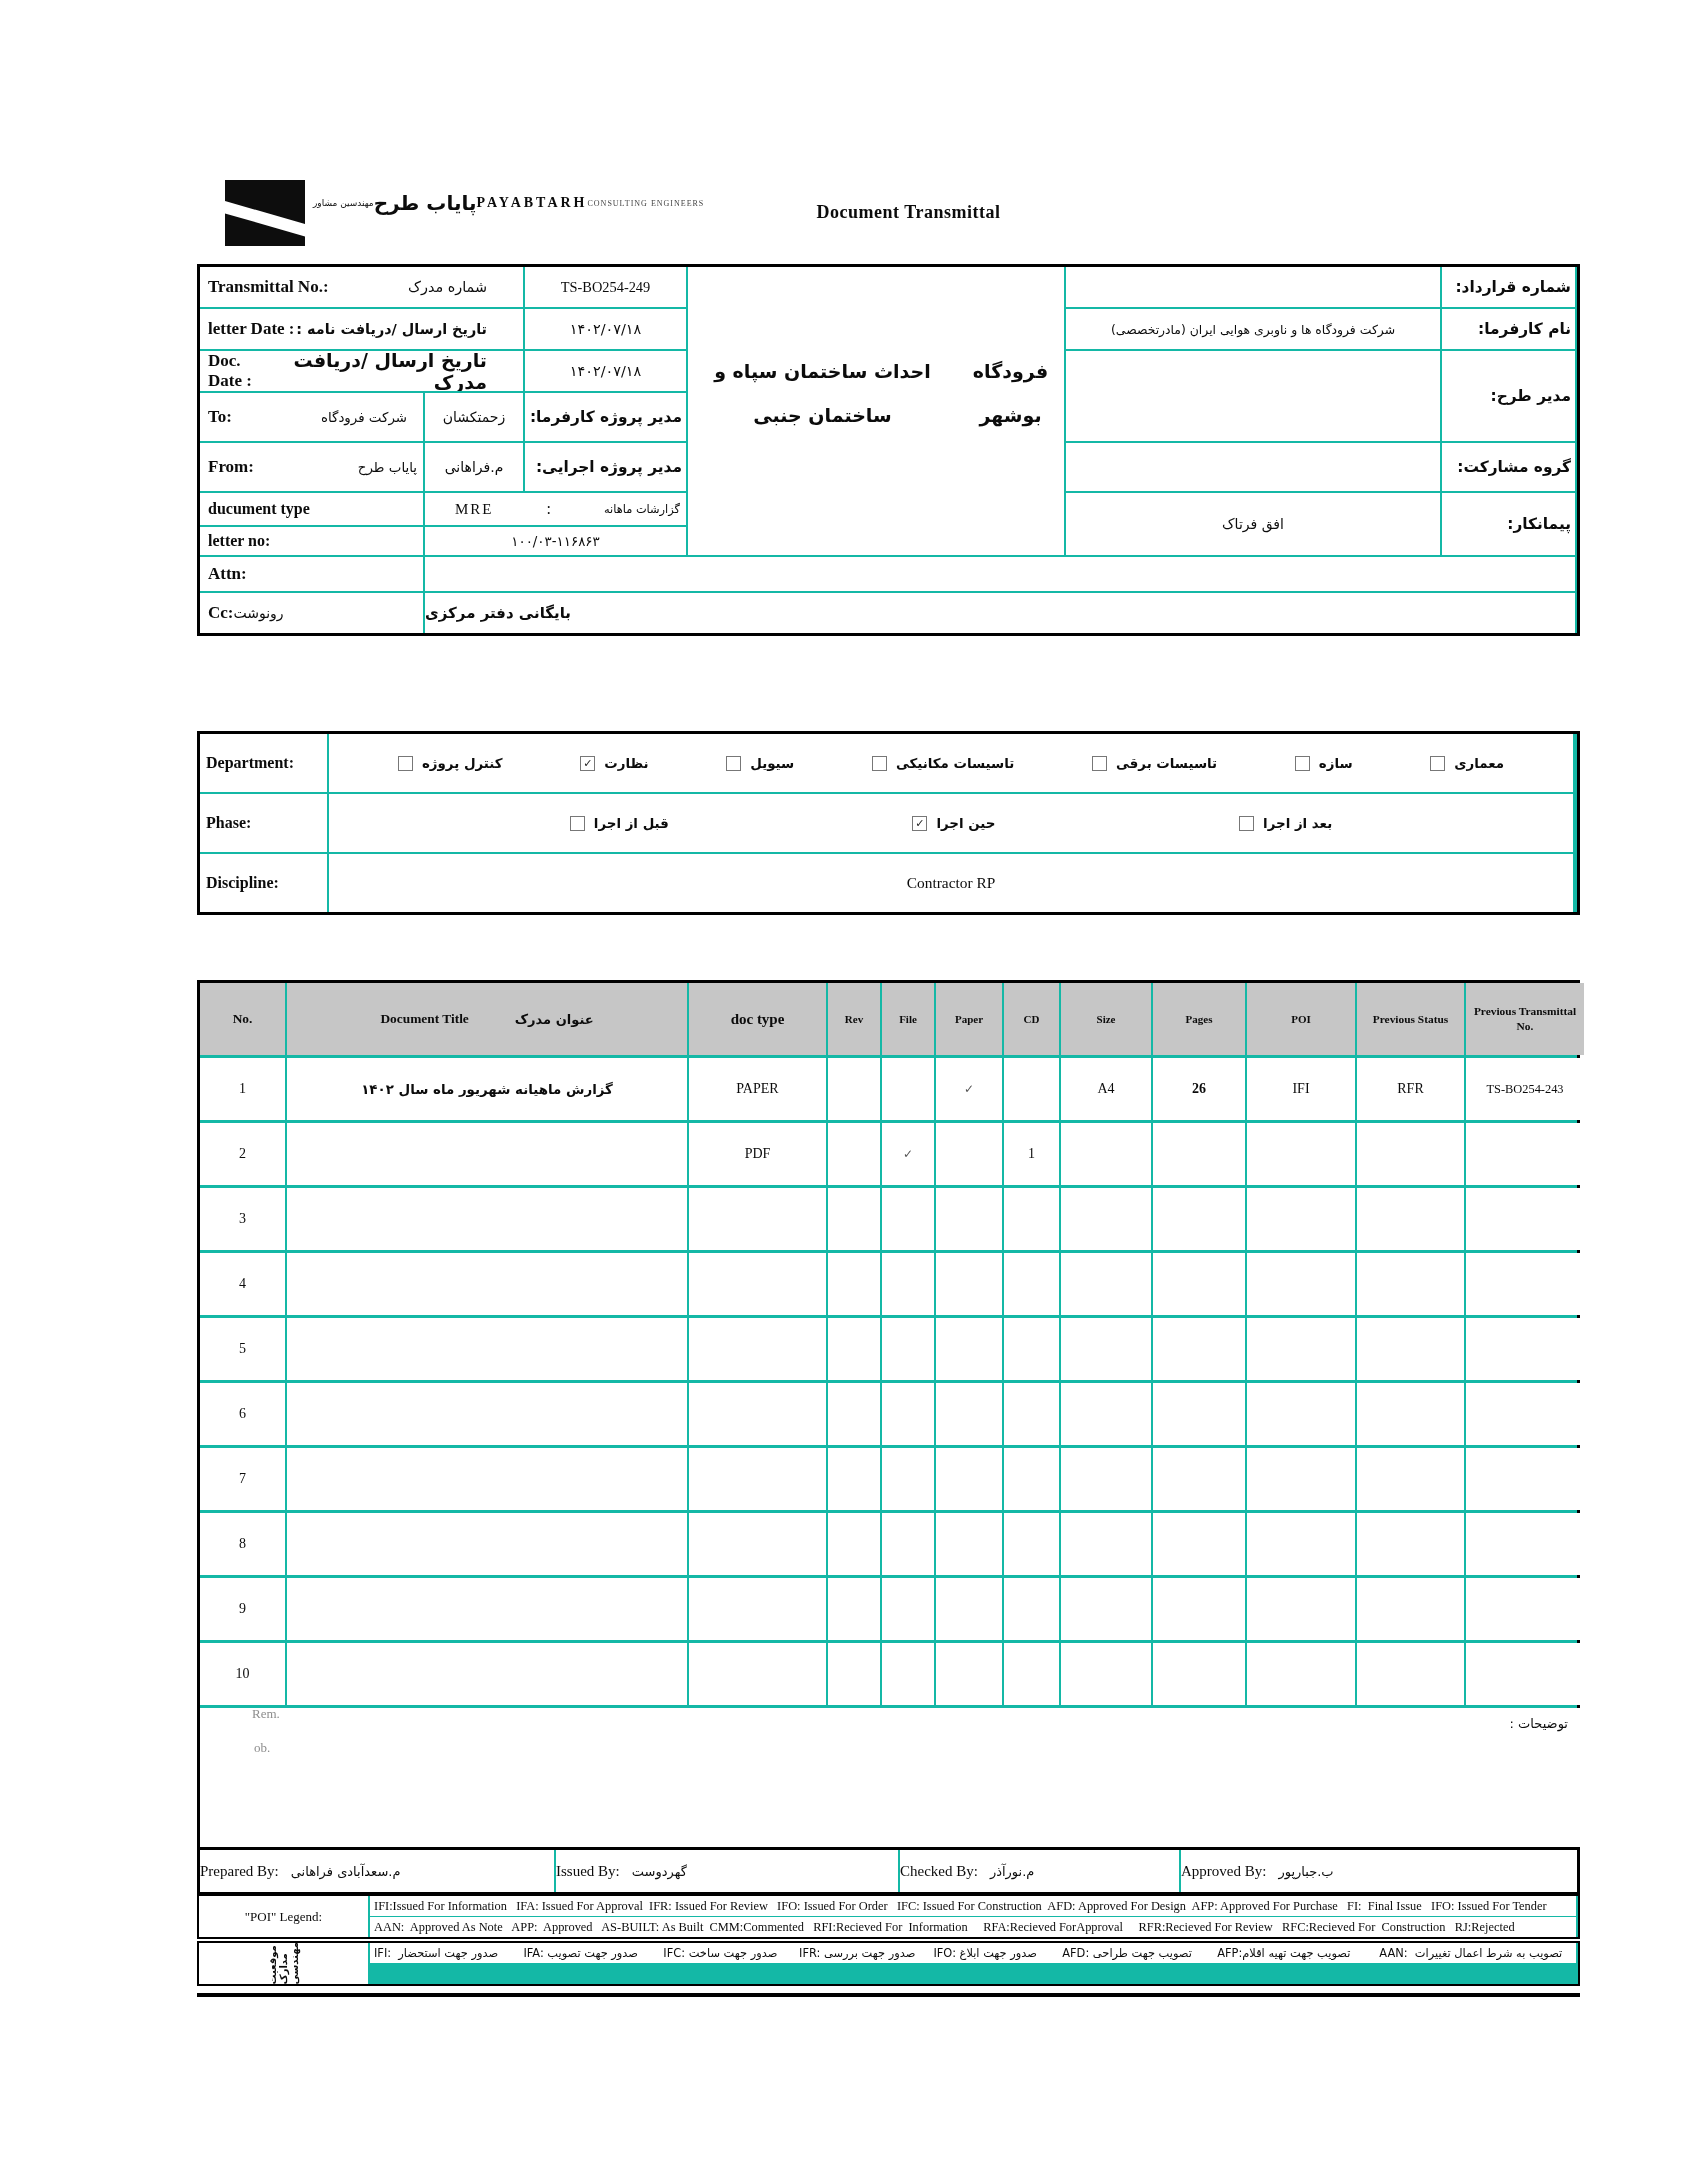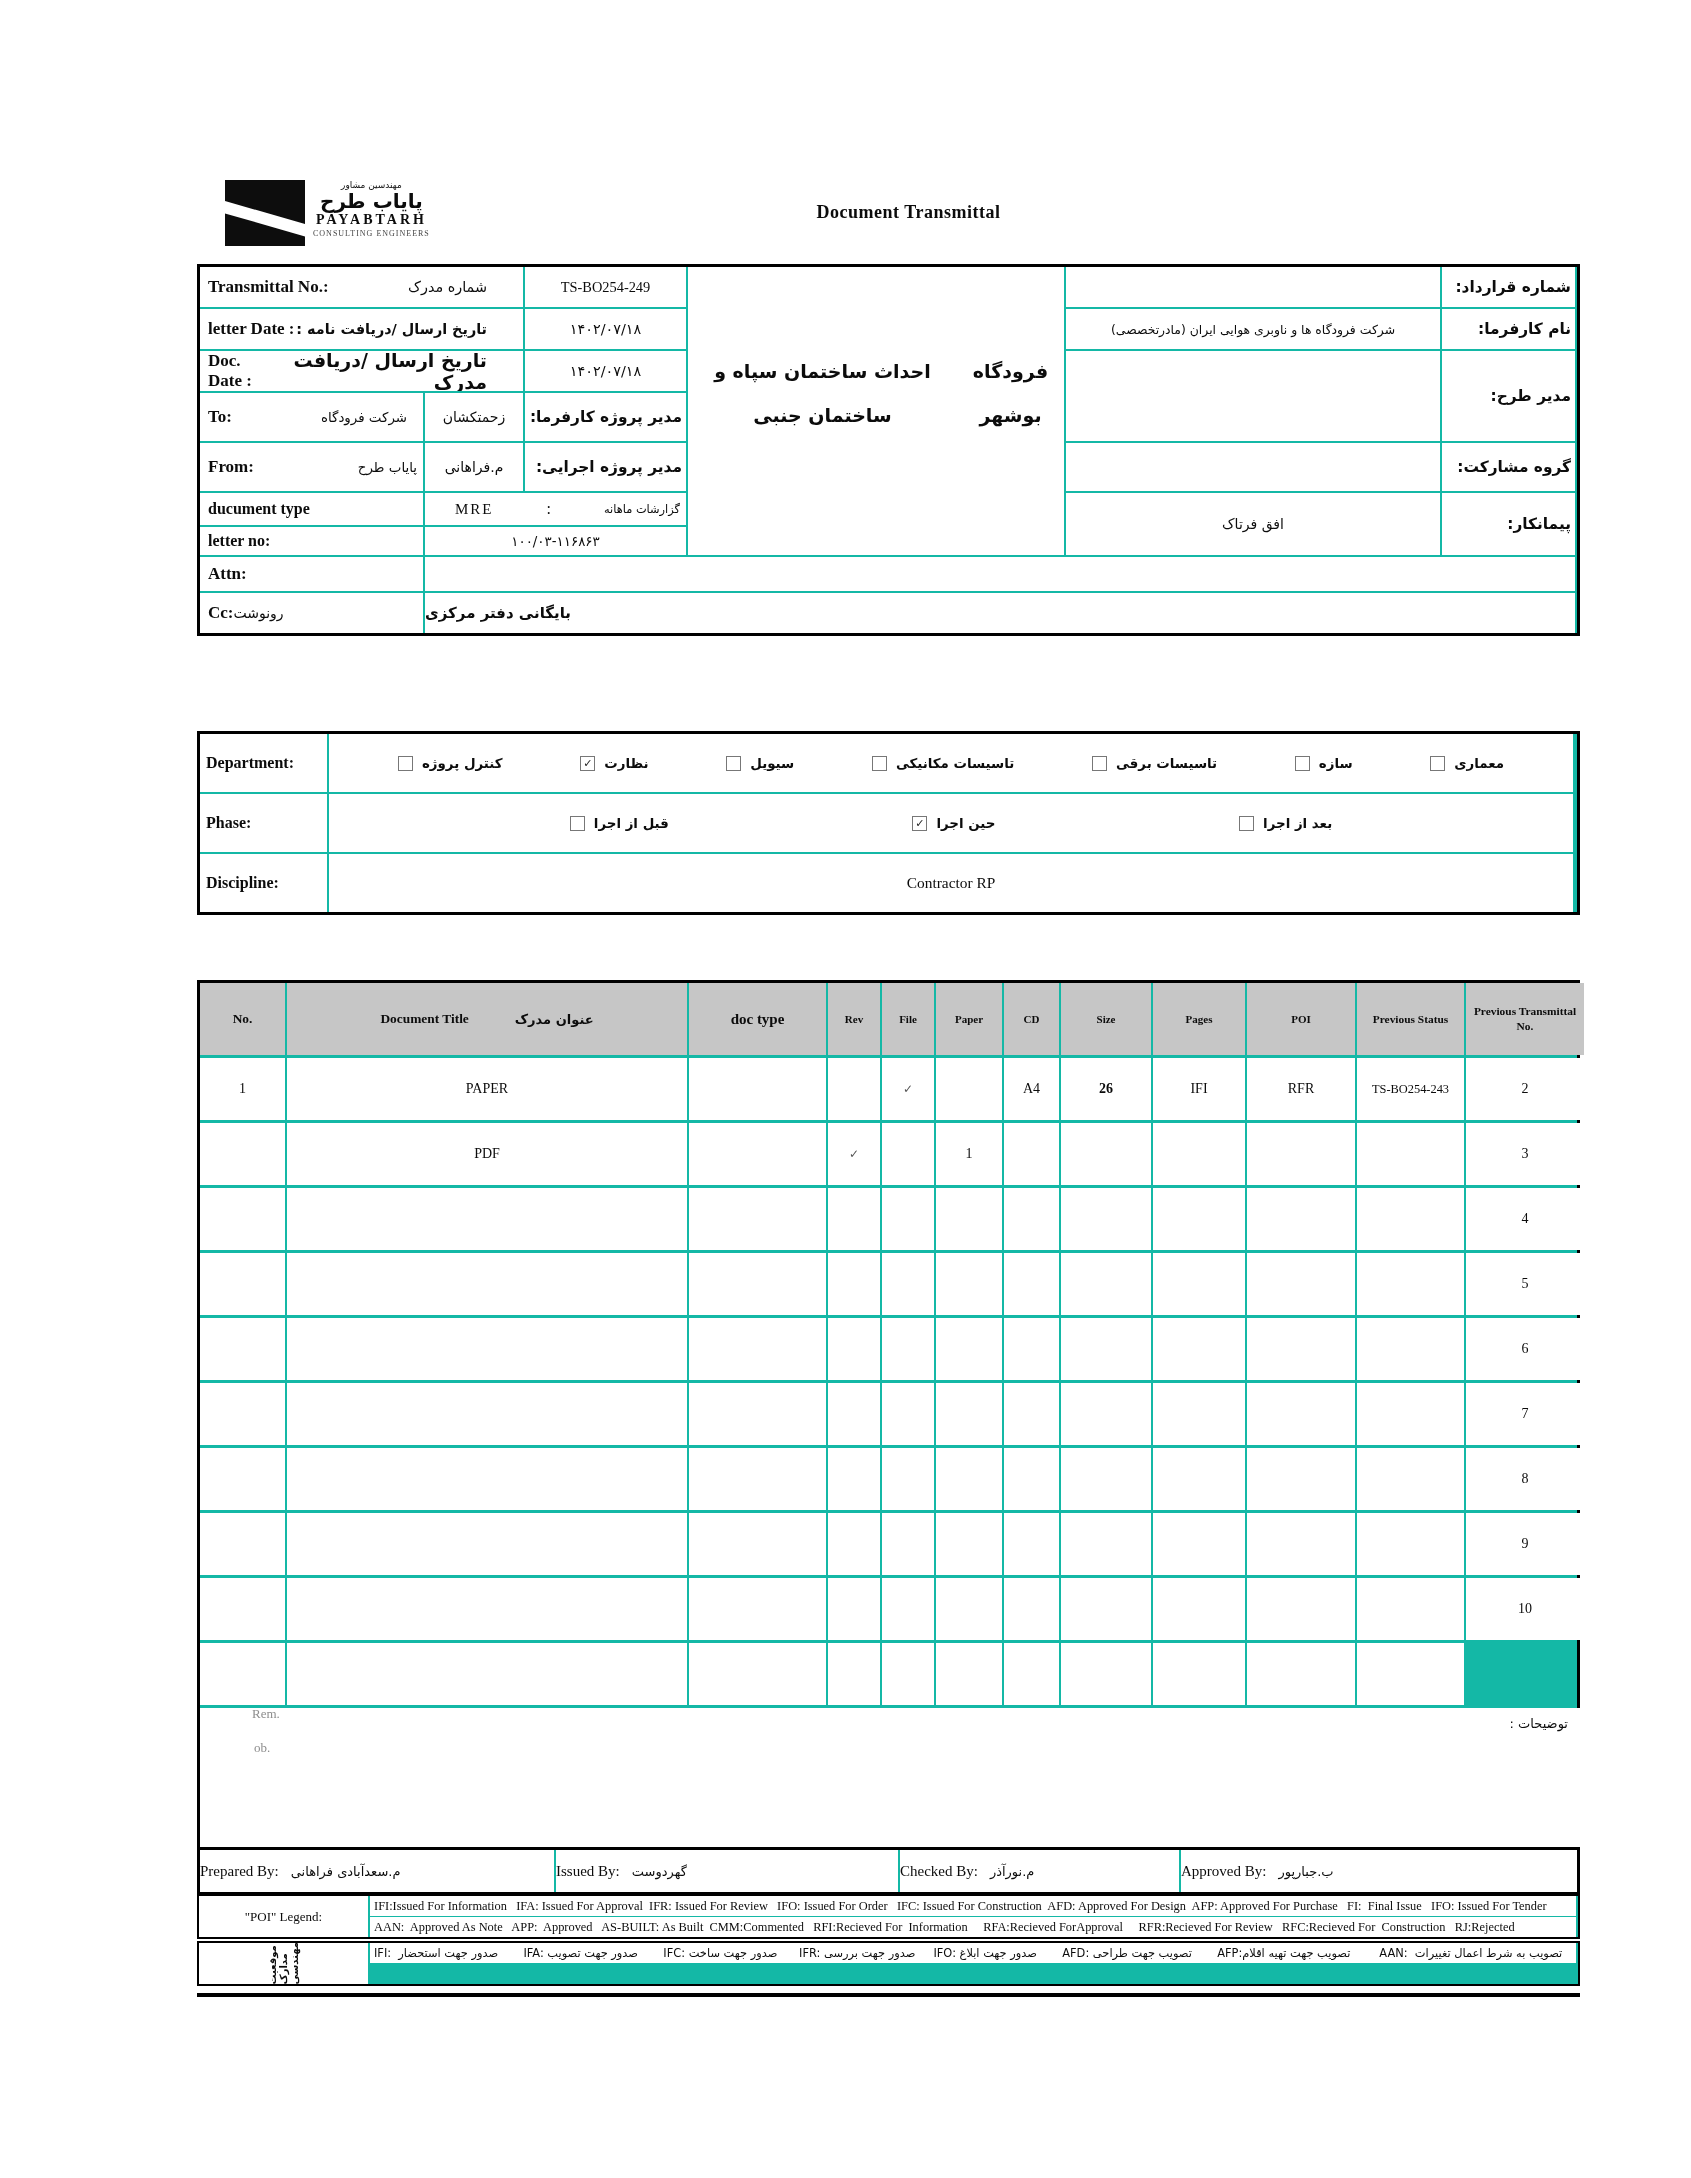--- a/index.html
+++ b/index.html
@@ -8,21 +8,21 @@
   .sheet{position:absolute;left:197px;top:0;width:1389px;height:2178px}
   .en{font-family:"Liberation Serif",serif}
   .fa{font-family:"DejaVu Sans",sans-serif}
   .b{font-weight:bold}
 
   
   .logo-wrap{position:absolute;top:180px;left:28px;display:flex;gap:8px;align-items:flex-start}
   .logo-box{position:relative;width:80px;height:66px;background:#0d0d0d;overflow:hidden}
   .logo-box .stripe{position:absolute;left:-14px;top:34px;width:117px;height:12px;background:#fff;
        transform:rotate(16deg);border-radius:7px}
-  .logo-text{display:flex;flex-direction:column;align-items:center;margin-top:0}
+  .logo-text{display:flex;flex-direction:row;align-items:center;margin-top:12px}
   .logo-fa-tag{font-size:9px}
   .logo-fa-name{font-size:20px;font-weight:bold;line-height:1.1}
   .logo-en-name{font-size:14px;font-weight:bold;letter-spacing:3px;line-height:1.2}
   .logo-en-tag{font-size:8px;color:#444;letter-spacing:1px}
   .doc-title{position:absolute;top:202px;left:17px;width:100%;text-align:center;
        font-size:18px;font-weight:bold;letter-spacing:0.5px}
 
   
   .bgrid{display:grid;background:#14b8a6;border:3px solid #000;gap:2px}
   .cell{background:#fff;display:flex;align-items:center;overflow:hidden}
@@ -252,20 +252,21 @@
     <div class="cell h small en">File</div>
     <div class="cell h small en">Paper</div>
     <div class="cell h small en">CD</div>
     <div class="cell h small en">Size</div>
     <div class="cell h small en">Pages</div>
     <div class="cell h small en">POI</div>
     <div class="cell h two en">Previous Status</div>
     <div class="cell h two en">Previous Transmittal No.</div>
 
     <div class="cell mc en">1</div>
+    <div class="cell mc fa fa-title">گزارش ماهیانه شهریور ماه سال ۱۴۰۲</div>
     <div class="cell mc en">PAPER</div>
     <div class="cell mc"></div>
     <div class="cell mc"></div>
     <div class="cell mc tick">✓</div>
     <div class="cell mc"></div>
     <div class="cell mc en">A4</div>
     <div class="cell mc en b">26</div>
     <div class="cell mc en">IFI</div>
     <div class="cell mc en">RFR</div>
     <div class="cell mc en" style="font-size:12.4px">TS-BO254-243</div>

